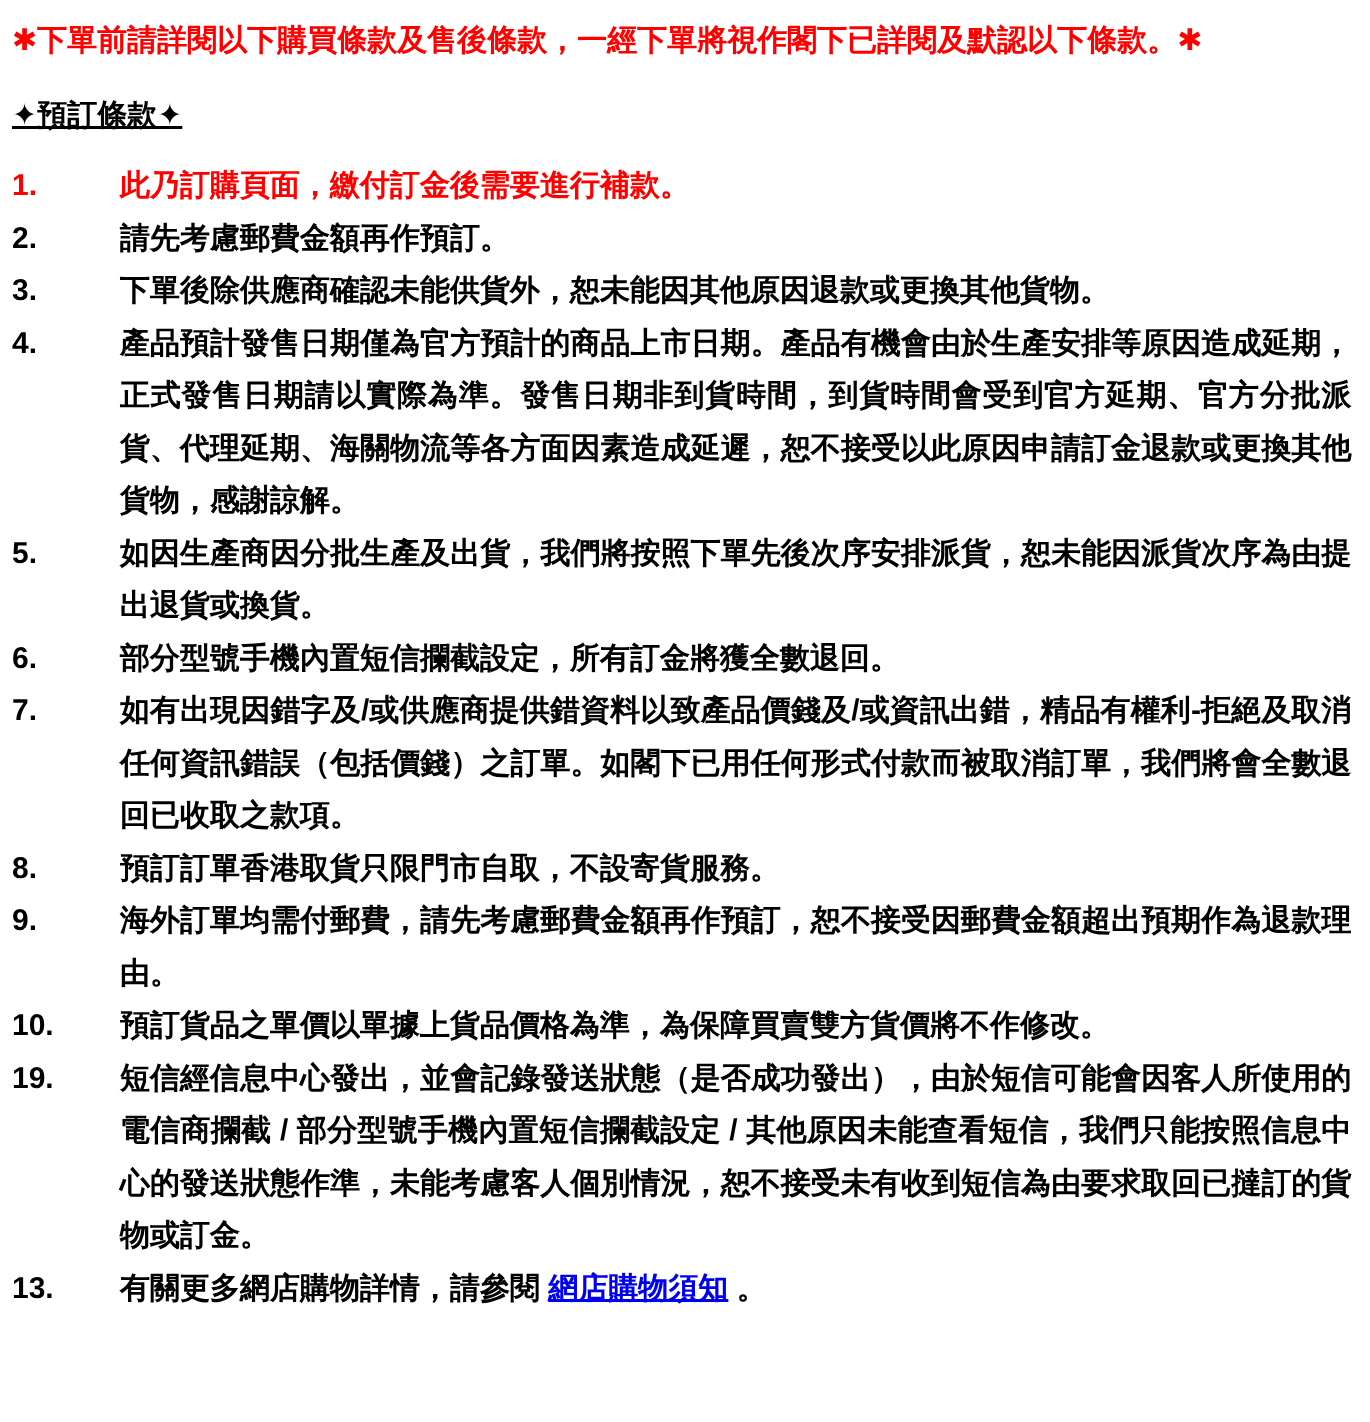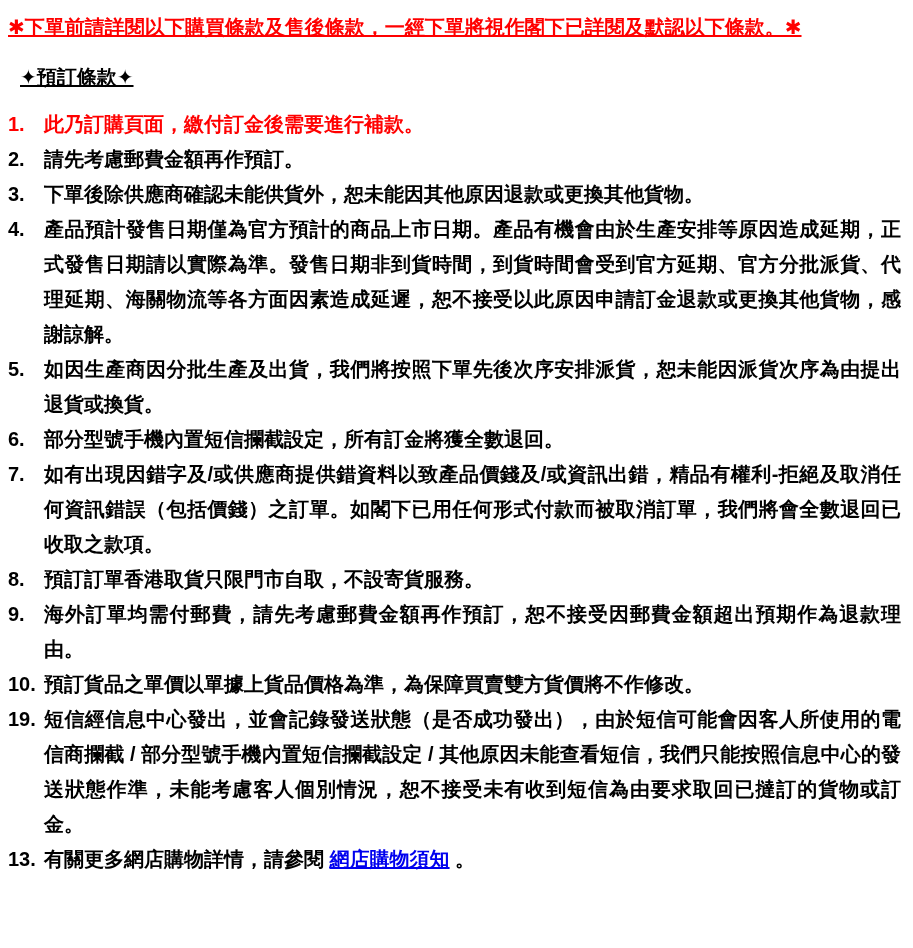--- a/index.html
+++ b/index.html
@@ -18,25 +18,24 @@
   .page {
     padding: 10px 12px 10px 8px;
     font-size: 20px;
     line-height: 35px;
   }
   .title {
     margin: 0 0 15px 0;
     font-size: 20px;
     font-weight: bold;
     color: #ff0000;
-    text-decoration: underline;
     line-height: 35px;
   }
   .section-heading {
-    margin: 0 0 12px 12px;
+    margin: 0 0 12px 0;
     font-size: 20px;
     font-weight: bold;
     color: #000000;
     text-decoration: underline;
     line-height: 35px;
   }
   ol.terms {
     list-style: none;
     margin: 0;
     padding: 0;
@@ -47,20 +46,21 @@
     margin: 0;
   }
   li.term .num {
     flex: 0 0 36px;
     text-align: left;
   }
   li.term .text {
     flex: 1 1 auto;
     text-align: justify;
     text-justify: inter-ideograph;
+    margin-left: 36px;
   }
   li.term.red, li.term.red .num, li.term.red .seg.normal {
     color: #ff0000;
   }
   .seg.normal { color: inherit; text-decoration: none; }
   .seg.red-underline {
     color: #ff0000;
     text-decoration: underline;
   }
   a.seg.link {

